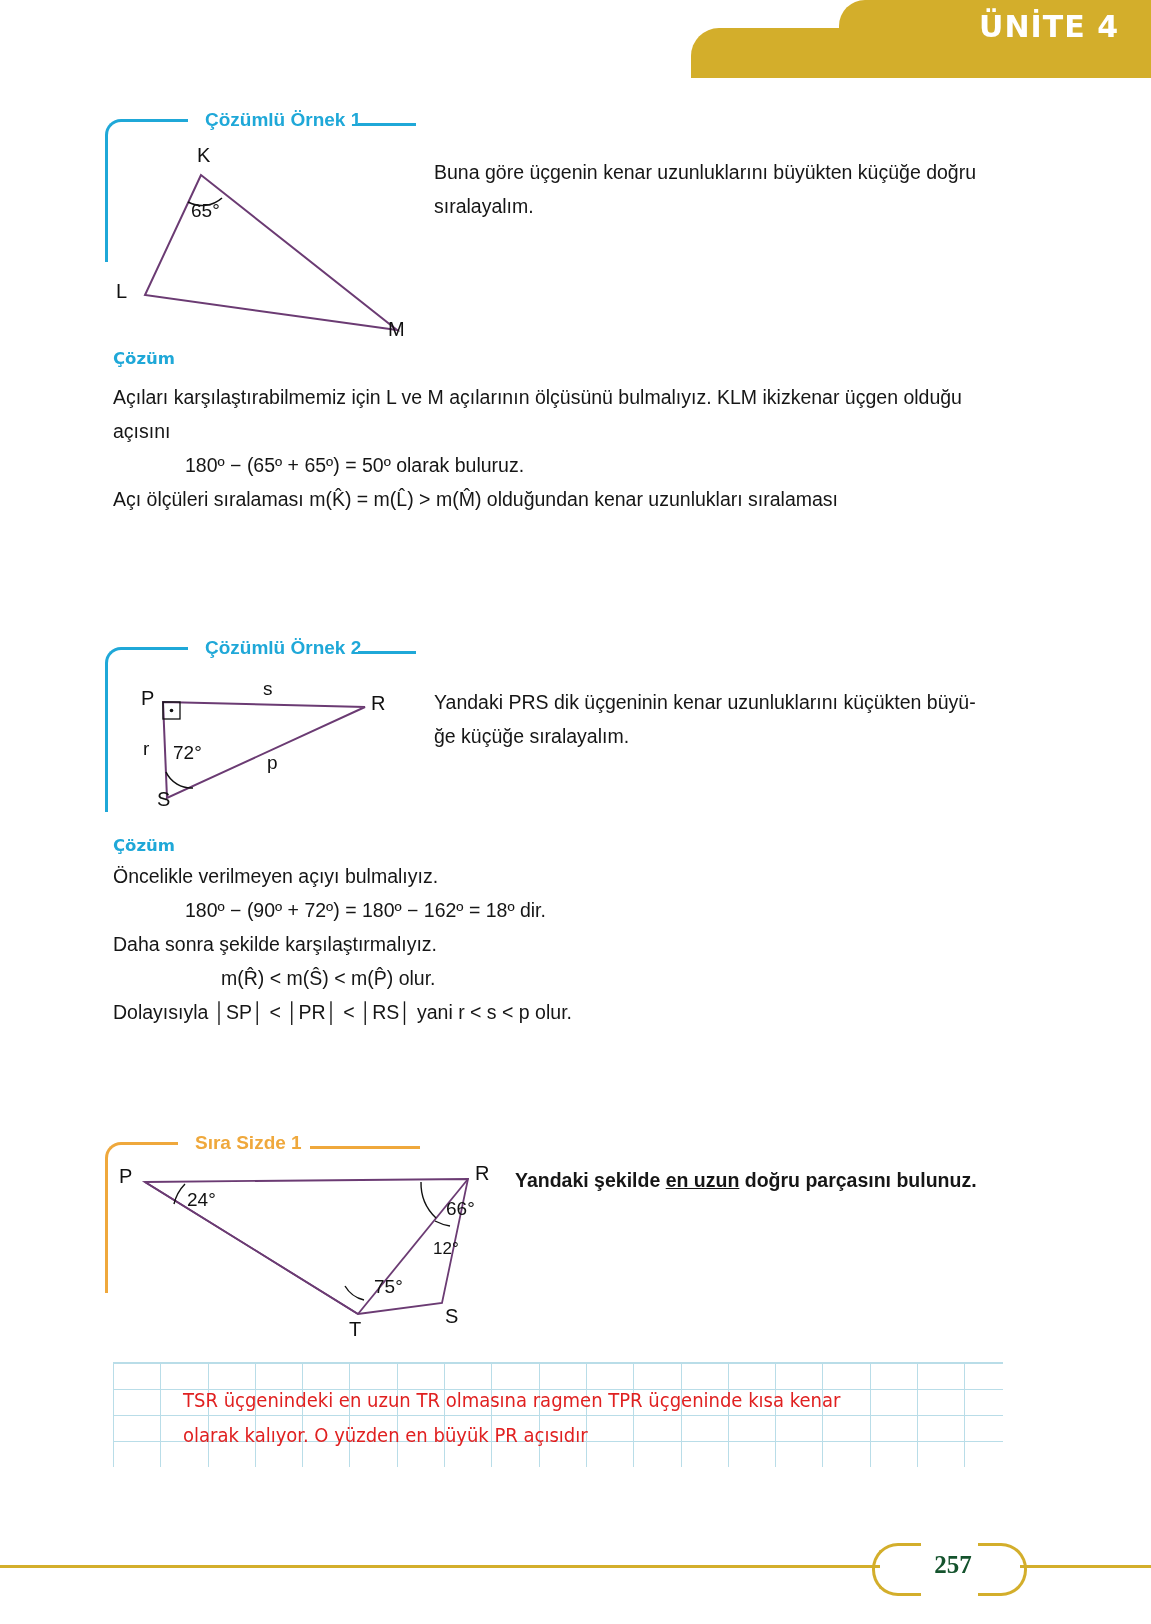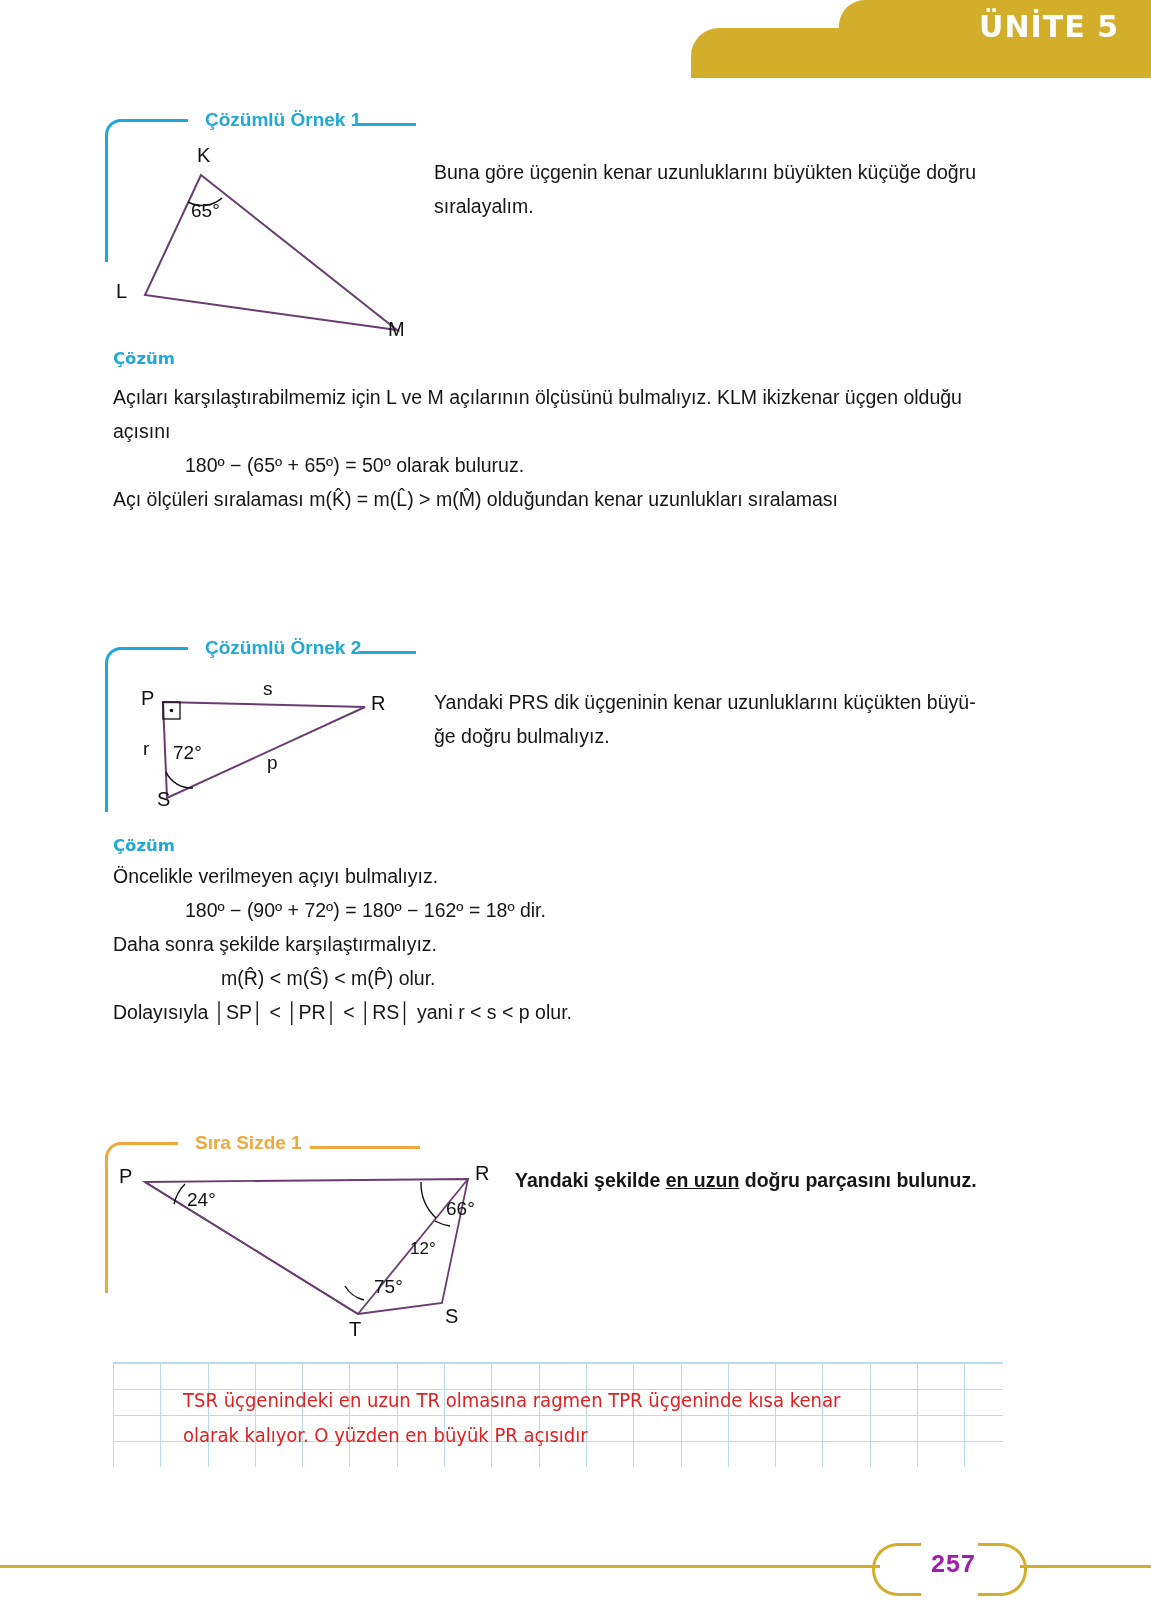--- a/index.html
+++ b/index.html
@@ -64,35 +64,35 @@
   
   #footer{position:absolute;left:0;right:0;top:1543px;height:60px;}
   #footer .fline{position:absolute;top:22px;height:3px;background:#d3ae2b;}
   #footer .cap{
     position:absolute;top:0;width:46px;height:47px;border:3px solid #d3ae2b;
   }
   #footer .cap.l{left:872px;border-right:none;border-radius:26px 0 0 26px;}
   #footer .cap.r{left:978px;border-left:none;border-radius:0 26px 26px 0;}
   #footer .pg{
     position:absolute;left:905px;top:8px;width:96px;text-align:center;
-    font-size:25px;font-weight:bold;color:#a21caf;font-family:Liberation Mono, monospace;
+    font-size:25px;font-weight:bold;color:#14532d;font-family:Liberation Serif, serif;
   }
   svg{overflow:visible;}
   .fig{position:absolute;}
   .figlbl{position:absolute;font-size:20px;color:#111;}
   .figang{position:absolute;font-size:19px;color:#111;}
   .figvar{position:absolute;font-size:19px;color:#111;}
 </style>
 </head>
 <body>
 
 <div id="unit-header">
   <div class="step-lo"></div>
   <div class="step-hi"></div>
-  <div class="unit-label">ÜNİTE 5</div>
+  <div class="unit-label">ÜNİTE 4</div>
 </div>
 
 <div class="block" style="left:105px;top:105px;width:900px;">
   <div class="bracket" style="height:140px;width:80px;"></div>
   <div class="blk-title" style="left:100px;">Çözümlü Örnek 1</div>
   <div class="rule" style="left:253px;width:58px;"></div>
 </div>
 
 <div class="fig" style="left:105px;top:140px;width:330px;height:220px;">
   <svg width="330" height="220" viewBox="0 0 330 220">
@@ -135,21 +135,21 @@
   <span class="figlbl" style="left:266px;top:12px;">R</span>
   <span class="figlbl" style="left:52px;top:108px;">S</span>
   <span class="figvar" style="left:158px;top:-2px;">s</span>
   <span class="figvar" style="left:38px;top:58px;">r</span>
   <span class="figvar" style="left:162px;top:72px;">p</span>
   <span class="figang" style="left:68px;top:62px;">72°</span>
 </div>
 
 <div class="ptext" style="left:434px;top:685px;width:580px;">
   <div>Yandaki PRS dik üçgeninin kenar uzunluklarını küçükten büyü-</div>
-  <div>ğe doğru bulmalıyız.</div>
+  <div>ğe küçüğe sıralayalım.</div>
 </div>
 
 <div class="cozum-lbl" style="left:113px;top:836px;">Çözüm</div>
 <div class="ptext" style="left:113px;top:859px;width:905px;">
   <div>Öncelikle verilmeyen açıyı bulmalıyız.</div>
   <div style="padding-left:72px;">180º − (90º + 72º) = 180º − 162º = 18º dir.</div>
   <div>Daha sonra şekilde karşılaştırmalıyız.</div>
   <div style="padding-left:108px;">m(R̂) &lt; m(Ŝ) &lt; m(P̂)  olur.</div>
   <div>Dolayısıyla │SP│ &lt; │PR│ &lt; │RS│ yani r &lt; s &lt; p olur.</div>
 </div>
@@ -169,21 +169,21 @@
     <path d="M 316,22 A 48 48 0 0 0 331,58" fill="none" stroke="#111" stroke-width="1.4"></path>
     <path d="M 330,61 A 52 52 0 0 0 345,66" fill="none" stroke="#111" stroke-width="1.4"></path>
     <path d="M 240,126 A 30 30 0 0 0 259,140" fill="none" stroke="#111" stroke-width="1.4"></path>
   </svg>
   <span class="figlbl" style="left:14px;top:5px;">P</span>
   <span class="figlbl" style="left:370px;top:2px;">R</span>
   <span class="figlbl" style="left:340px;top:145px;">S</span>
   <span class="figlbl" style="left:244px;top:158px;">T</span>
   <span class="figang" style="left:82px;top:29px;">24°</span>
   <span class="figang" style="left:297px;top:38px;margin-left:44px;">66°</span>
-  <span class="figang" style="left:305px;top:79px;font-size:17px;">12°</span>
+  <span class="figang" style="left:328px;top:79px;font-size:17px;">12°</span>
   <span class="figang" style="left:269px;top:116px;">75°</span>
 </div>
 
 <div class="ptext q-bold" style="left:515px;top:1163px;width:500px;">
   <span>Yandaki şekilde </span><span class="und">en uzun</span><span> doğru parçasını bulunuz.</span>
 </div>
 
 <div id="answer-grid">
   <div id="answer-text">
     <div>TSR üçgenindeki en uzun TR olmasına ragmen TPR üçgeninde kısa kenar</div>

